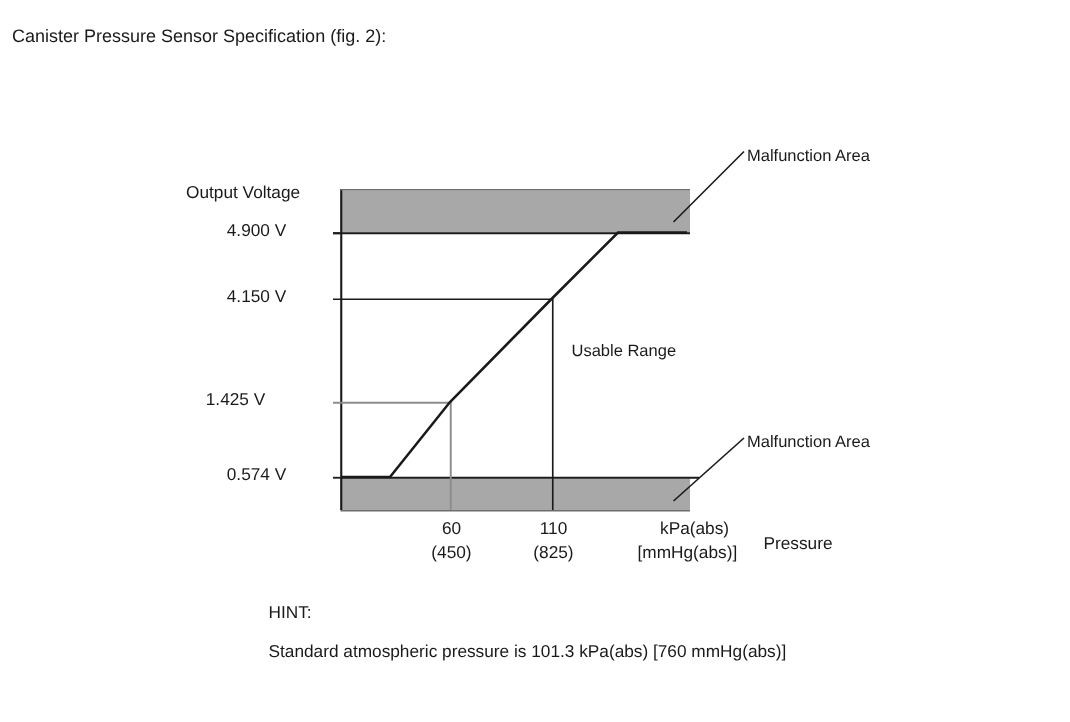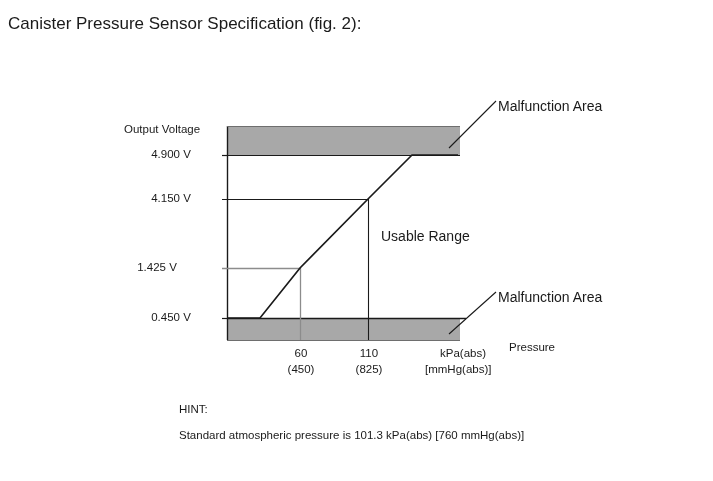--- a/index.html
+++ b/index.html
@@ -13,39 +13,39 @@
     position: relative;
     overflow: hidden;
     font-family: "Liberation Sans", sans-serif;
     color: #1a1a1a;
     -webkit-font-smoothing: antialiased;
   }
   .page-title {
     position: absolute;
     left: 8px;
     top: 17px;
-    font-size: 17px;
+    font-size: 12px;
     line-height: 14px;
     white-space: nowrap;
   }
   #figure {
     position: absolute;
     left: 0;
     top: 0;
     width: 713px;
     height: 481px;
   }
   .axis-title {
     position: absolute;
     font-size: 11.5px;
     white-space: nowrap;
     margin-top: 23px;
   }
   #y-axis-title { left: 124px; top: 100px; }
-  #x-axis-title { left: 509px; top: 318px; }
+  #x-axis-title { left: 509px; top: 334px; }
 
   .y-tick-label {
     position: absolute;
     font-size: 11.5px;
     width: 90px;
     text-align: center;
     white-space: nowrap;
   }
   .x-tick-label {
     position: absolute;
@@ -56,21 +56,21 @@
     line-height: 16px;
   }
   .x-unit-label {
     position: absolute;
     font-size: 11.5px;
     white-space: nowrap;
     line-height: 16px;
   }
   .callout-label {
     position: absolute;
-    font-size: 14px;
+    font-size: 11px;
     white-space: nowrap;
   }
   #usable-range-label { left: 381px; top: 228px; }
   #malfunction-top-label { left: 498px; top: 98px; }
   #malfunction-bottom-label { left: 498px; top: 289px; }
 
   .hint-block {
     position: absolute;
     left: 179px;
     font-size: 11.5px;
@@ -116,21 +116,21 @@
   <line x1="449" y1="148" x2="496" y2="101" stroke="#1a1a1a" stroke-width="1.1"></line>
   <line x1="449" y1="334" x2="496" y2="292" stroke="#1a1a1a" stroke-width="1.1"></line>
 </svg>
 
 <div class="axis-title" id="y-axis-title">Output Voltage</div>
 <div class="axis-title" id="x-axis-title">Pressure</div>
 
 <div class="y-tick-label" style="left:126px; top:148px;">4.900 V</div>
 <div class="y-tick-label" style="left:126px; top:192px;">4.150 V</div>
 <div class="y-tick-label" style="left:112px; top:261px;">1.425 V</div>
-<div class="y-tick-label" style="left:126px; top:311px;">0.450 V</div>
+<div class="y-tick-label" style="left:126px; top:311px;">0.574 V</div>
 
 <div class="x-tick-label" style="left:256px; top:345px;">60</div>
 <div class="x-tick-label" style="left:256px; top:361px;">(450)</div>
 <div class="x-tick-label" style="left:324px; top:345px;">110</div>
 <div class="x-tick-label" style="left:324px; top:361px;">(825)</div>
 
 <div class="x-unit-label" style="left:440px; top:345px;">kPa(abs)</div>
 <div class="x-unit-label" style="left:425px; top:361px;">[mmHg(abs)]</div>
 
 <div class="callout-label" id="usable-range-label">Usable Range</div>

